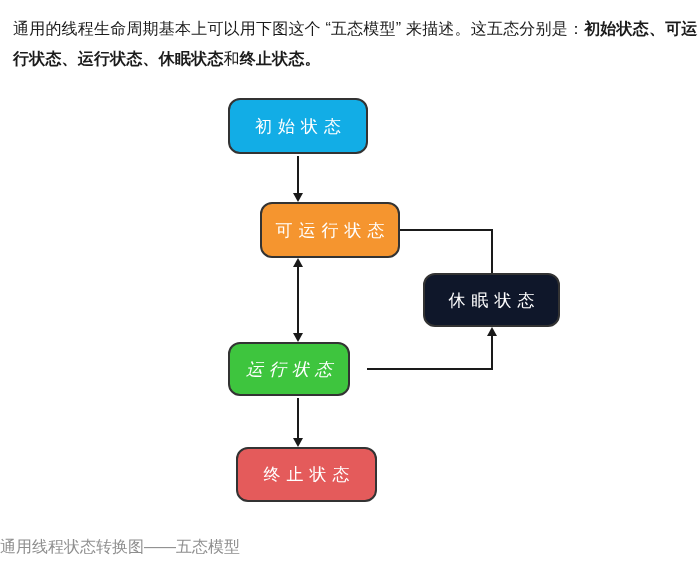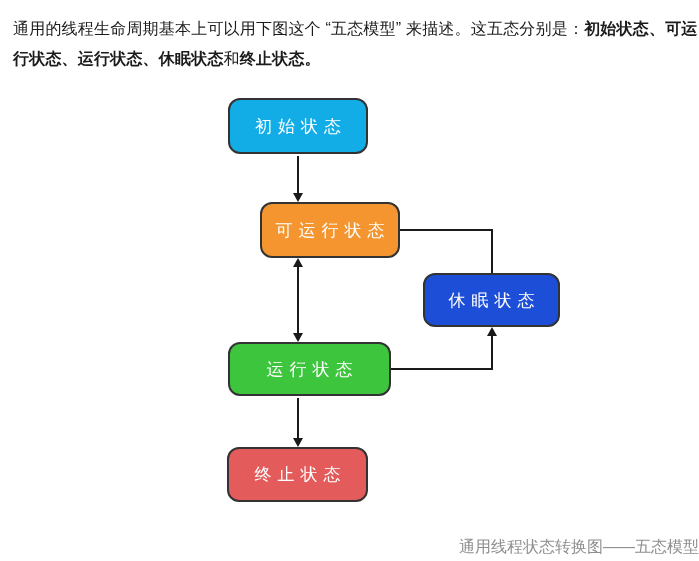--- a/index.html
+++ b/index.html
@@ -27,25 +27,25 @@
     border-radius:12px;
     display:flex;align-items:center;justify-content:center;
     color:#ffffff;
     font-size:17px;
     letter-spacing:6px;text-indent:6px;
     font-weight:400;
   }
   .node-initial   {left:228px;top:98px; width:140px;height:56px;}
   .node-runnable  {left:228px;top:202px;width:140px;height:56px;margin-left:32px;}
   .node-sleeping  {left:423px;top:273px;width:137px;height:54px;}
-  .node-running   {left:228px;top:342px;width:163px;height:54px;}
-  .node-terminated{left:227px;top:447px;width:141px;height:55px;}
+  .node-running   {left:228px;top:342px;width:122px;height:54px;font-style:italic;}
+  .node-terminated{left:236px;top:447px;width:141px;height:55px;}
   .caption{
     position:absolute;top:537px;left:0;width:699px;
-    text-align:right;
+    text-align:left;
     font-size:16px;color:#8f8f8f;
   }
 </style>
 </head>
 <body>
 
 <div class="page">
 
   <p class="intro"><span>通用的线程生命周期基本上可以用下图这个 “五态模型” 来描述。这五态分别是：</span><b>初始状态、可运行状态、运行状态、休眠状态</b><span>和</span><b>终止状态。</b></p>
 
@@ -75,21 +75,21 @@
     </svg>
 
     <div class="node node-initial" style="background: rgb(18, 173, 230);">
       <span>初始状态</span>
     </div>
 
     <div class="node node-runnable" style="background: rgb(245, 149, 47);">
       <span>可运行状态</span>
     </div>
 
-    <div class="node node-sleeping" style="background: #1d4ed8;">
+    <div class="node node-sleeping" style="background: #0f172a;">
       <span>休眠状态</span>
     </div>
 
     <div class="node node-running" style="background: rgb(62, 197, 62);">
       <span>运行状态</span>
     </div>
 
     <div class="node node-terminated" style="background: rgb(228, 91, 91);">
       <span>终止状态</span>
     </div>

